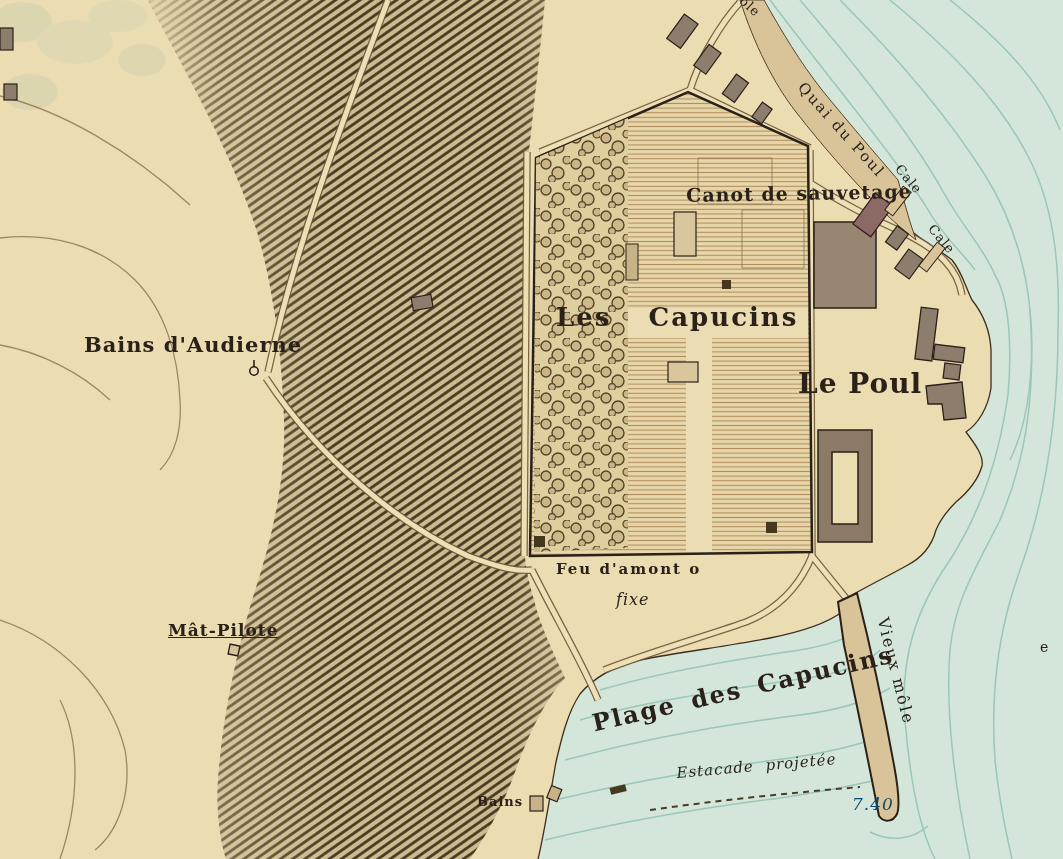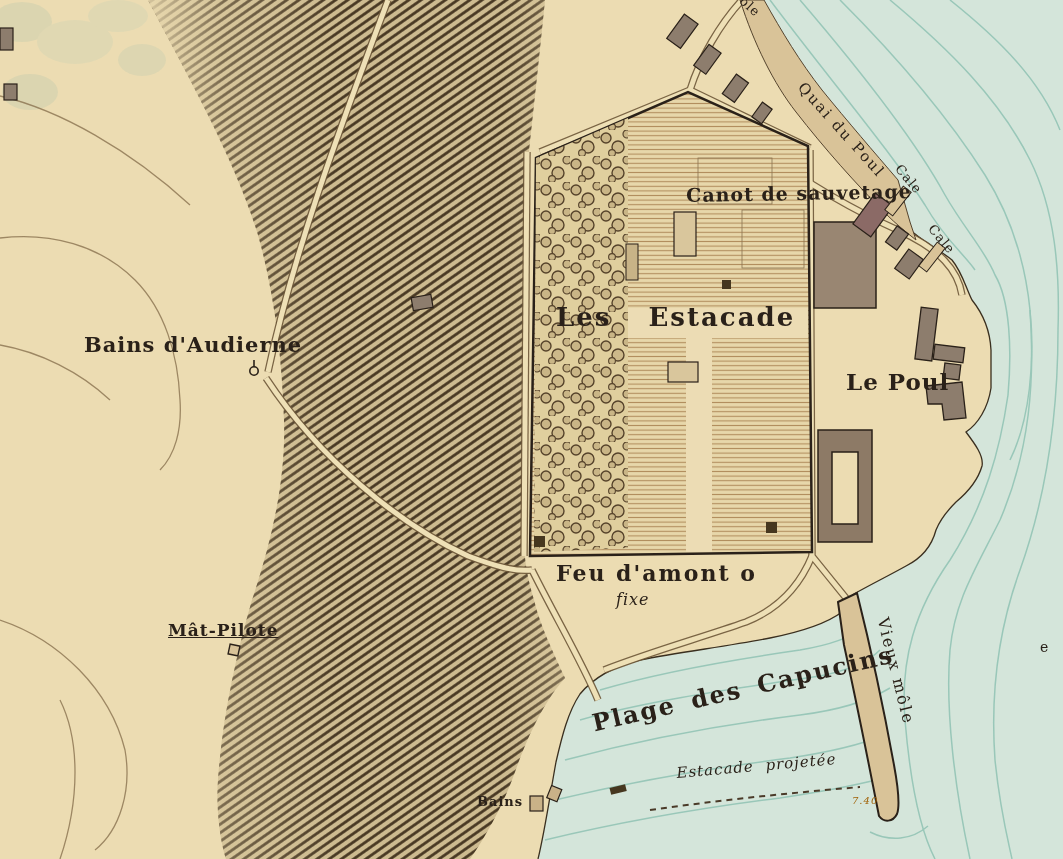--- a/index.html
+++ b/index.html
@@ -177,30 +177,30 @@
     <rect x="549" y="787" width="11" height="13" transform="rotate(22 554 793)" fill="#c9b288" stroke="#2a2119" stroke-width="1.2"></rect>
     <rect x="412" y="296" width="20" height="13" transform="rotate(-10 422 302)" fill="#8d7d6d" stroke="#2a2119" stroke-width="1.2"></rect>
     <rect x="0" y="28" width="13" height="22" fill="#8d7d6d" stroke="#2a2119" stroke-width="1.2"></rect>
     <rect x="4" y="84" width="13" height="16" fill="#8d7d6d" stroke="#2a2119" stroke-width="1.2"></rect>
   </g>
 </svg>
 
 <div id="labels-layer">
   <div class="lbl" style="left:84px;top:334px;font-size:21px;">Bains d'Audierne</div>
   <div class="lbl" style="left:168px;top:622px;font-size:17px;text-decoration:underline;">Mât-Pilote</div>
-  <div class="lbl" style="left:556px;top:304px;font-size:26px;letter-spacing:2px;word-spacing:26px;">Les Estacade</div>
+  <div class="lbl" style="left:556px;top:304px;font-size:26px;letter-spacing:2px;word-spacing:26px;">Les Capucins</div>
   <div class="lbl" style="left:686px;top:186px;font-size:19px;transform:rotate(-1deg);">Canot de sauvetage</div>
-  <div class="lbl" style="left:836px;top:370px;font-size:23px;padding-left:10px;">Le Poul</div>
+  <div class="lbl" style="left:788px;top:370px;font-size:28px;padding-left:10px;">Le Poul</div>
   <div class="lbl thin" style="left:806px;top:80px;font-size:15px;letter-spacing:2px;transform:rotate(48deg);">Quai du Poul</div>
   <div class="lbl thin" style="left:903px;top:162px;font-size:13px;transform:rotate(50deg);">Cale</div>
   <div class="lbl thin" style="left:936px;top:222px;font-size:13px;transform:rotate(50deg);">Cale</div>
-  <div class="lbl" style="left:556px;top:562px;font-size:22px;letter-spacing:2px;">Feu d'amont o</div>
+  <div class="lbl" style="left:556px;top:562px;font-size:15px;letter-spacing:2px;">Feu d'amont o</div>
   <div class="lbl it" style="left:616px;top:592px;font-size:16px;">fixe</div>
   <div class="lbl" style="left:590px;top:712px;font-size:24px;letter-spacing:2px;word-spacing:6px;transform:rotate(-13deg);">Plage des Capucins</div>
   <div class="lbl it" style="left:676px;top:766px;font-size:15px;word-spacing:6px;transform:rotate(-5deg);">Estacade projetée</div>
   <div class="lbl thin" style="left:890px;top:616px;font-size:16px;letter-spacing:2px;transform:rotate(76deg);">Vieux môle</div>
-  <div class="lbl it" style="left:852px;top:796px;font-size:10px;color:#a16207;">7.40</div>
+  <div class="lbl it" style="left:852px;top:796px;font-size:17px;color:#0c4a6e;">7.40</div>
   <div class="lbl" style="left:477px;top:795px;font-size:13px;">Bains</div>
   <div class="lbl thin" style="left:746px;top:-6px;font-size:13px;transform:rotate(42deg);">ôle</div>
   <div class="lbl thin" style="left:1040px;top:640px;font-size:14px;">e</div>
 </div>
 
 </div>
 
 </body></html>

